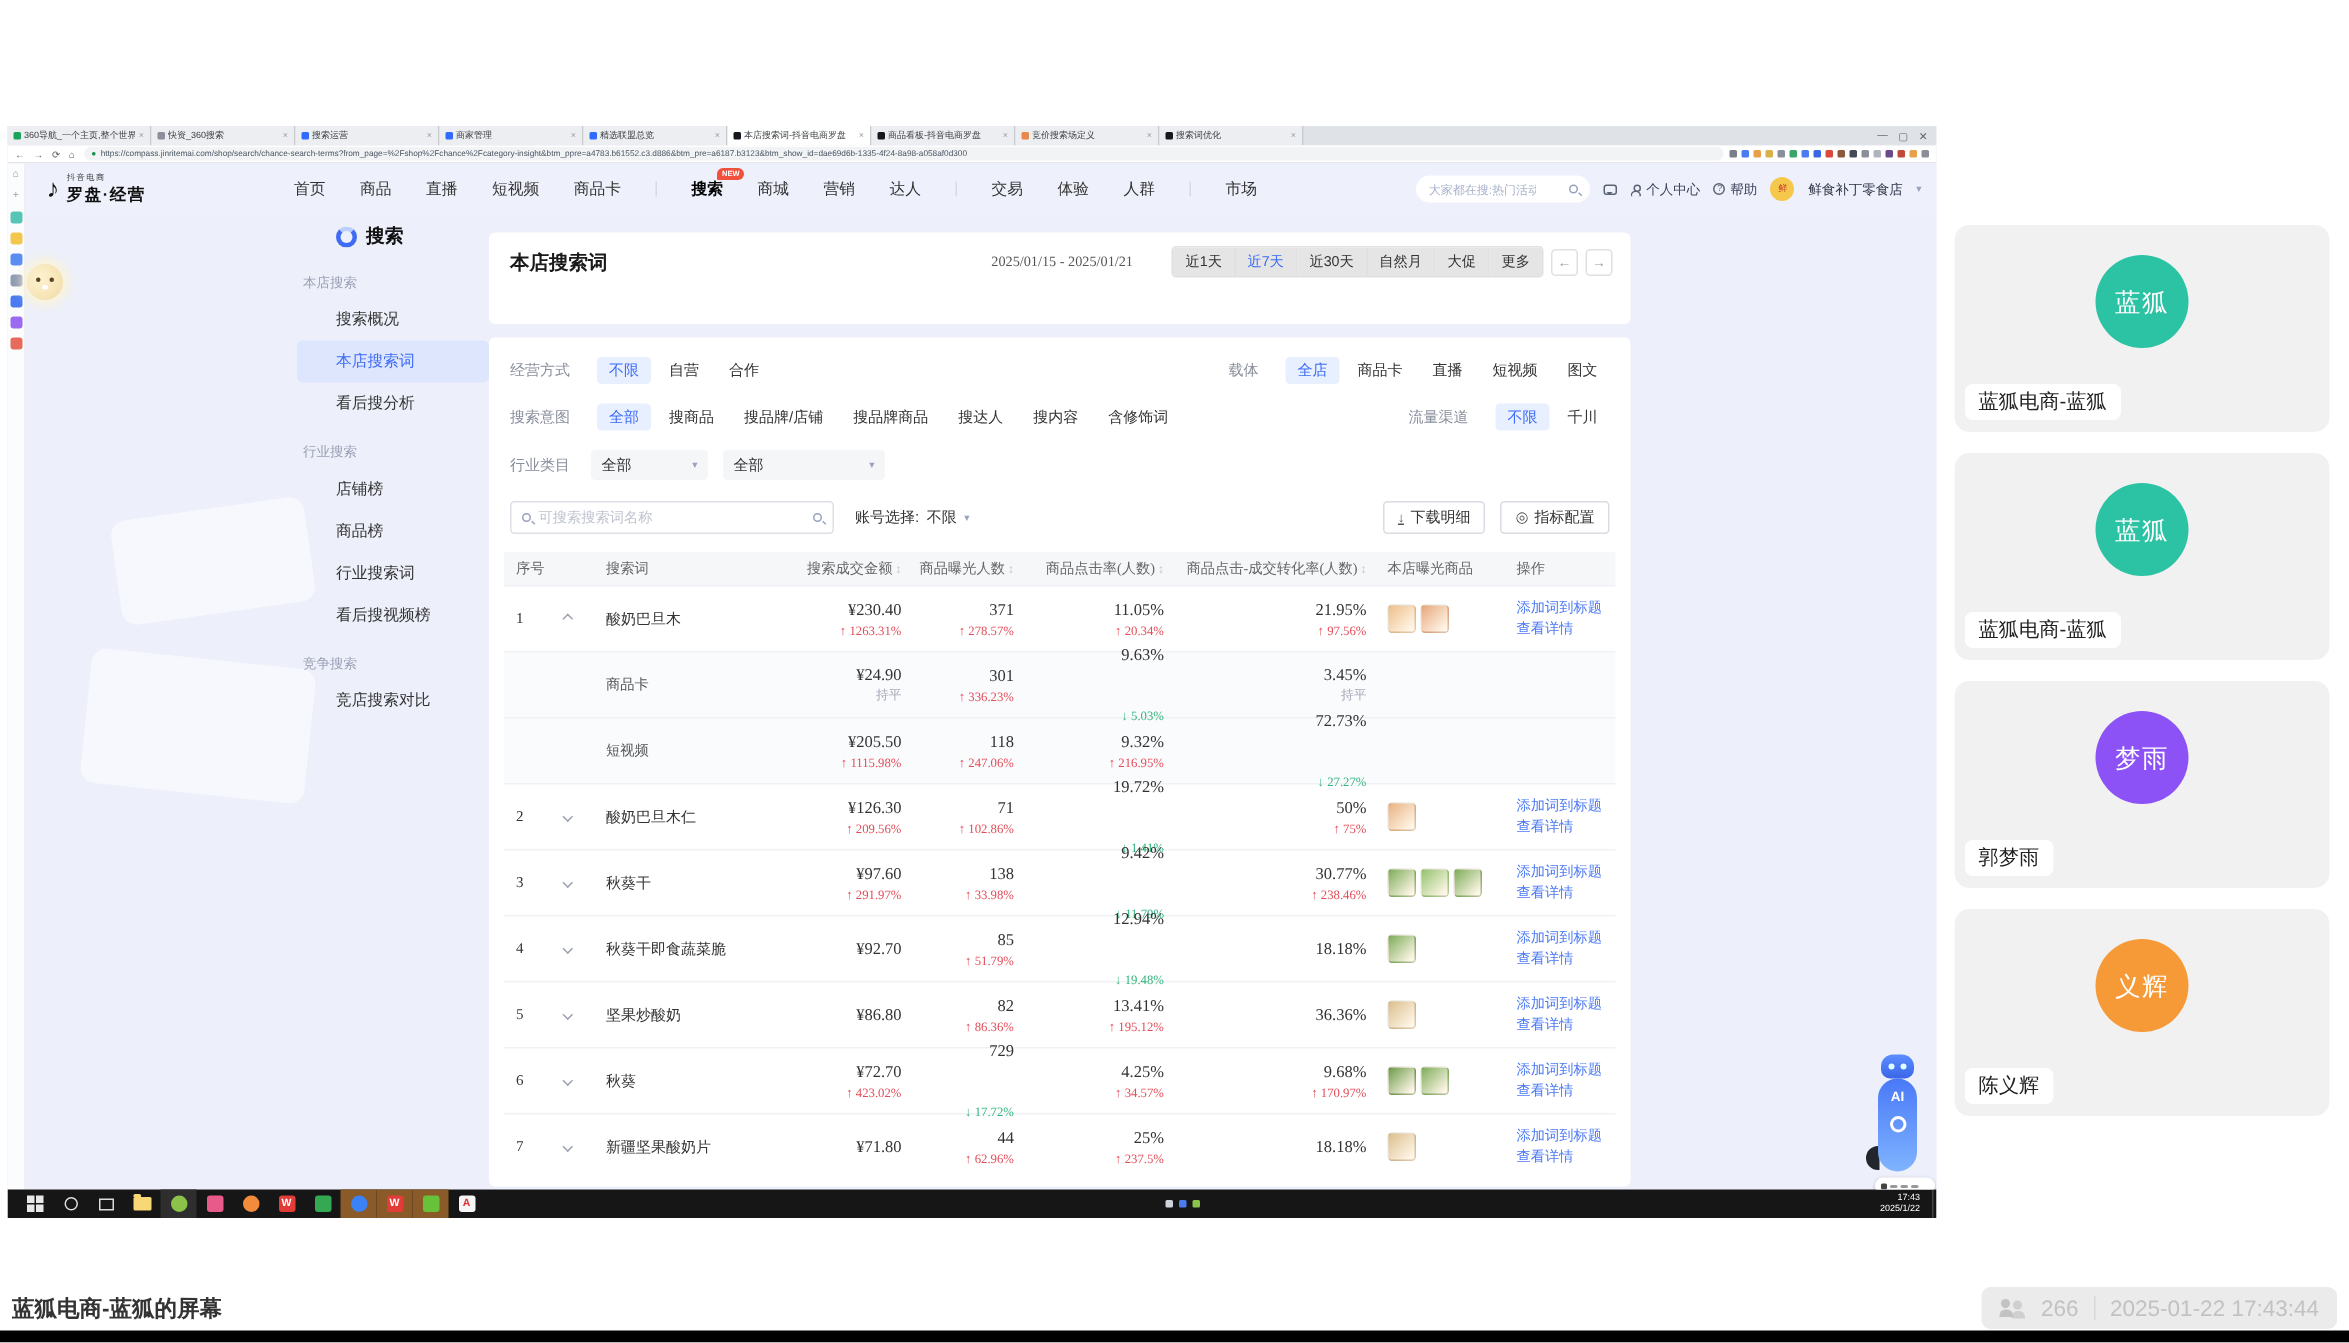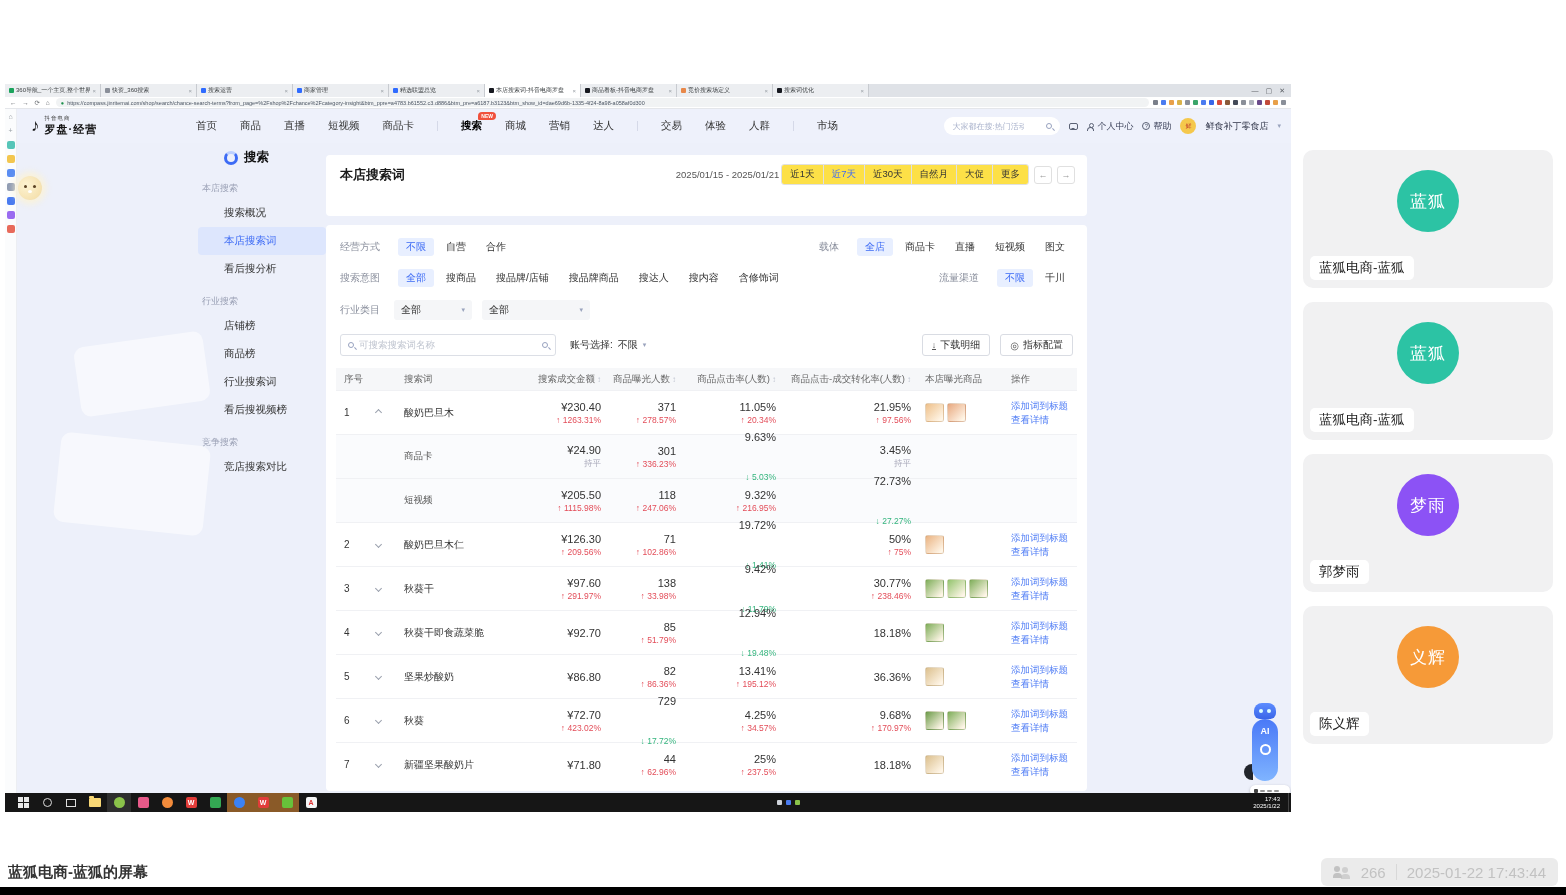--- a/index.html
+++ b/index.html
@@ -77,23 +77,23 @@
   #sidehead .stitle{font-size:12.5px;font-weight:bold;color:#111;}
   .sec{font-size:9px;color:#9aa0b5;margin:12px 0 4px 4px;}
   .sitem{padding:7px 0 7px 26px;color:#333;border-radius:4px;cursor:default;}
   .sitem.active{background:#dde6fd;color:#3d6bf5;}
 
   
   .card{position:absolute;background:#fff;border-radius:4px;}
   #card1{left:309px;top:46px;width:761px;height:61px;}
   #card1 .row1{display:flex;align-items:center;padding:9px 12px 0 14px;}
   #pagetitle{font-size:13px;font-weight:bold;color:#1a1a1a;}
-  #daterange{margin-left:auto;font-size:9.5px;color:#555;margin-right:2px;}
+  #daterange{margin-left:auto;font-size:9.5px;color:#555;margin-right:26px;font-family:Liberation Serif, serif;}
   #dateseg{display:flex;border:1px solid #e0e0e0;border-radius:3px;overflow:hidden;}
-  #dateseg .dbtn{padding:3px 8px;font-size:9.5px;color:#333;border-right:1px solid #e0e0e0;background:#fde047;cursor:default;white-space:nowrap;}
+  #dateseg .dbtn{padding:3px 8px;font-size:9.5px;color:#333;border-right:1px solid #e0e0e0;background:#e5e5e5;cursor:default;white-space:nowrap;}
   #dateseg .dbtn:last-child{border-right:none;}
   #dateseg .dbtn.active{color:#3d6bf5;}
   .arrbtn{width:18px;height:18px;border:1px solid #e0e0e0;border-radius:3px;margin-left:5px;font-size:9px;color:#999;
     display:flex;align-items:center;justify-content:center;background:#fff;}
   #mtabs{display:flex;gap:26px;padding:8px 0 0 14px;font-size:11px;}
   .mtab{padding-bottom:6px;color:#333;display:flex;align-items:center;gap:3px;cursor:default;}
   .mtab.active{color:#3d6bf5;border-bottom:2px solid #3d6bf5;font-weight:bold;}
   .ico-i{width:8px;height:8px;border:1px solid #b8bcc8;border-radius:50%;font-size:5.5px;line-height:7px;text-align:center;color:#9aa0ad;font-style:normal;}
 
   #card2{left:309px;top:116px;width:761px;height:566px;overflow:hidden;}
@@ -111,21 +111,21 @@
   #kwsearch{width:216px;height:22px;border:1px solid #dcdfe6;border-radius:3px;display:flex;align-items:center;gap:5px;padding:0 7px;}
   #kwsearch .ph{font-size:9.5px;color:#bfc4cf;flex:1;}
   #acct{display:flex;align-items:center;gap:5px;margin-left:14px;font-size:10px;color:#333;}
   .toolbtns{margin-left:auto;display:flex;gap:10px;}
   .tbtn{height:22px;border:1px solid #d9dce3;border-radius:3px;display:flex;align-items:center;gap:4px;
     padding:0 9px;font-size:10px;color:#333;background:#fff;}
   .ico-dl{font-size:9px;color:#555;border-bottom:1px solid #555;line-height:8px;}
   .ico-gear{font-size:10px;color:#555;}
 
   
-  #table{margin:12px 10px 0 10px;font-size:10px;}
+  #table{margin:12px 10px 0 10px;font-size:10px;font-family:Liberation Serif, serif;}
   .thead{display:flex;align-items:center;height:22px;background:#f6f7f9;color:#666;font-size:9.5px;}
   .trow{display:flex;align-items:center;height:44px;border-top:1px solid #f0f1f4;}
   .trow.sub{background:#fafbfd;}
   .c-no{width:40px;padding-left:8px;display:flex;align-items:center;gap:12px;}
   .c-ch{width:28px;display:flex;align-items:center;}
   .c-kw{width:117px;}
   .c-gmv{width:80px;text-align:right;}
   .c-expo{width:75px;text-align:right;}
   .c-ctr{width:100px;text-align:right;}
   .c-cvr{width:135px;text-align:right;}

